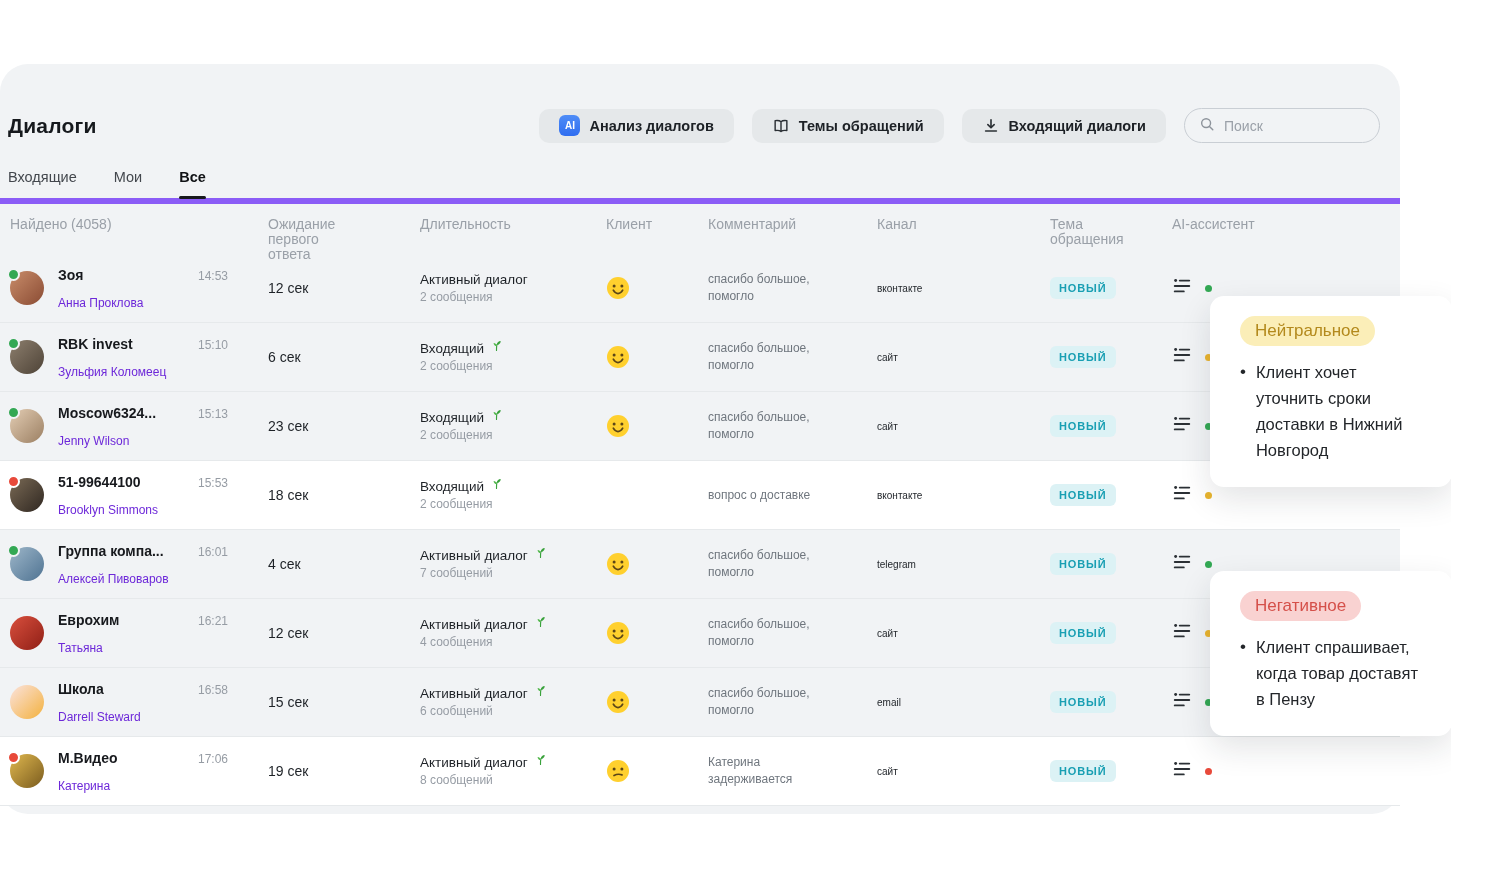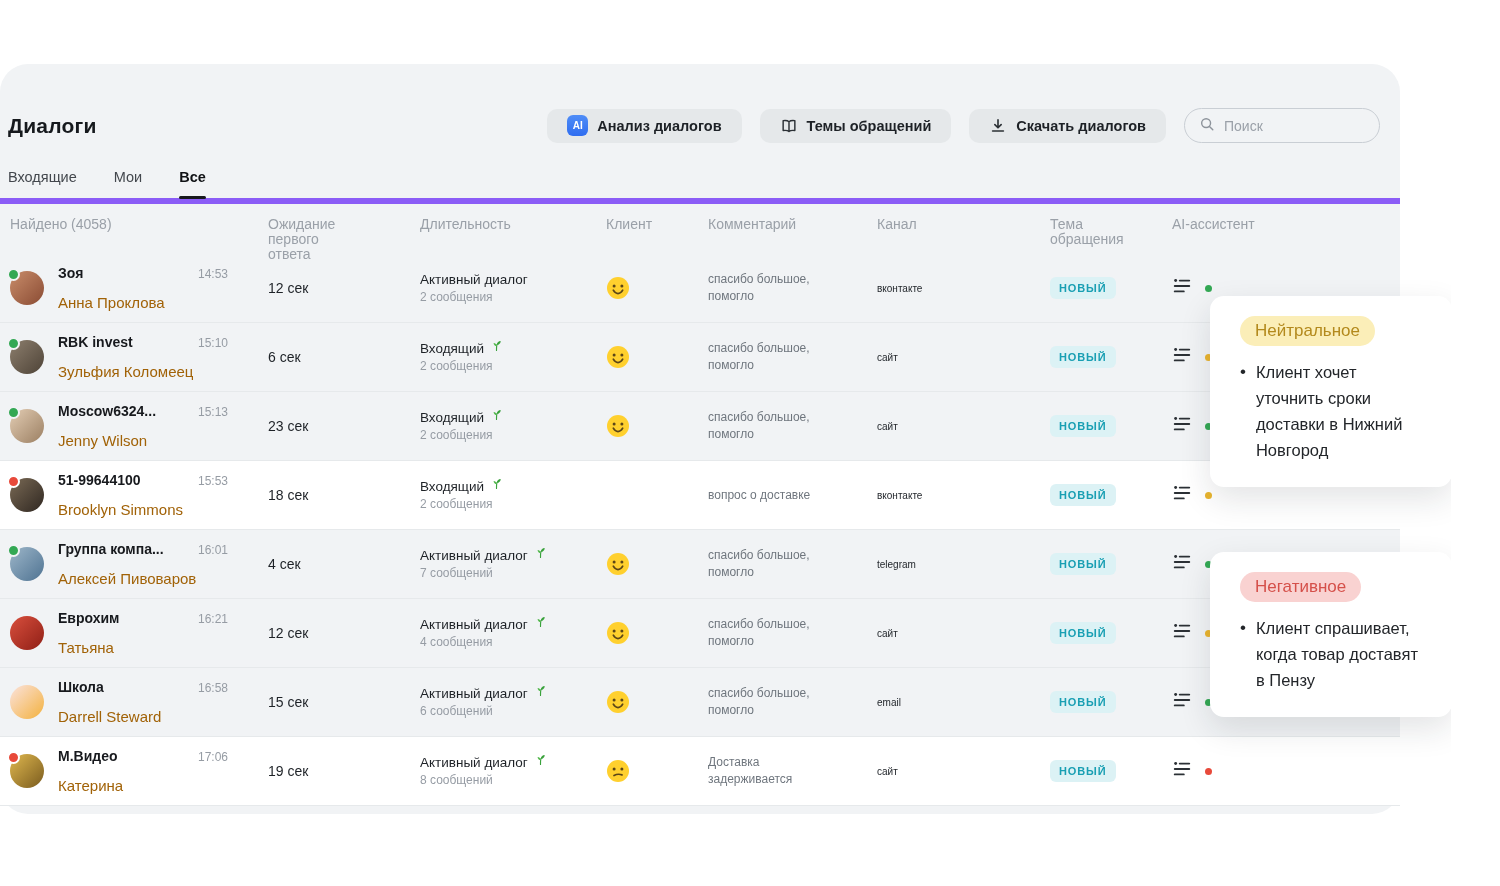--- a/index.html
+++ b/index.html
@@ -55,21 +55,21 @@
   .avatar-wrap { position:relative; width:34px; height:34px; flex:none; }
   .avatar { width:34px; height:34px; border-radius:50%; }
   .avatar-badge { position:absolute; left:-3px; top:-3px; width:13px; height:13px;
                   border-radius:50%; border:2px solid #f1f3f5; }
   .row-white .avatar-badge { border-color:#ffffff; }
   .name-col { flex:1; min-width:0; }
   .name-row { display:flex; justify-content:space-between; align-items:baseline; }
   .name { font-size:14px; font-weight:700; color:#17191d; white-space:nowrap;
           overflow:hidden; text-overflow:ellipsis; }
   .time { font-size:12px; color:#969ca4; margin-left:8px; flex:none; }
-  .subname { display:block; font-size:15px; color:#a16207; margin-top:13px; white-space:nowrap; }
+  .subname { display:block; font-size:12px; color:#6d28d9; margin-top:13px; white-space:nowrap; }
 
   .wait-cell { font-size:14px; color:#1e2227; }
 
   .duration-title-row { display:flex; align-items:center; gap:6px; }
   .duration-title { font-size:13.5px; color:#1e2227; }
   .sprout { flex:none; margin-top:-4px; }
   .duration-sub { display:block; font-size:12px; color:#969ca4; margin-top:3px; }
 
   .emoji { display:block; }
   .emoji .mouth-skeptical { display:none; }
@@ -120,21 +120,21 @@
           </span>
           <span>Темы обращений</span>
         </button>
         <button class="tb-btn">
           <span>
             <svg viewBox="0 0 20 20" width="18" height="18">
                 <path d="M10 3v8M6.5 8.5L10 12l3.5-3.5" stroke="#2b3035" stroke-width="1.8" fill="none" stroke-linecap="round" stroke-linejoin="round"></path>
                 <path d="M4 15.5h12" stroke="#2b3035" stroke-width="1.8" stroke-linecap="round"></path>
               </svg>
           </span>
-          <span>Скачать диалогов</span>
+          <span>Входящий диалоги</span>
         </button>
         <div class="search">
           <span>
             <svg viewBox="0 0 18 18" width="16" height="16">
                 <circle cx="8" cy="8" r="5" stroke="#8d939b" stroke-width="1.6" fill="none"></circle>
                 <line x1="11.8" y1="11.8" x2="15.5" y2="15.5" stroke="#8d939b" stroke-width="1.6" stroke-linecap="round"></line>
               </svg>
           </span>
           <input placeholder="Поиск" style="">
         </div>
@@ -561,21 +561,21 @@
     </div>
     <div class="cell rating-cell">
       <svg class="emoji skeptical" viewBox="0 0 24 24" width="24" height="24">
         <circle cx="12" cy="12" r="11" fill="#FFD02E"></circle>
         <circle cx="8.1" cy="10" r="1.5" fill="#5C4617"></circle>
         <circle cx="15.9" cy="10" r="1.5" fill="#5C4617"></circle>
         <path class="mouth-happy" d="M7.3 14.2c1.3 2.3 3 3.4 4.7 3.4s3.4-1.1 4.7-3.4" fill="none" stroke="#5C4617" stroke-width="1.7" stroke-linecap="round"></path>
         <path class="mouth-skeptical" d="M8 16.6c2.6-1.5 5.4-1.7 8-.7" fill="none" stroke="#5C4617" stroke-width="1.7" stroke-linecap="round"></path>
       </svg>
     </div>
-    <div class="cell comment-cell">Доставка задерживается</div>
+    <div class="cell comment-cell">Катерина задерживается</div>
     <div class="cell channel-cell">сайт</div>
     <div class="cell topic-cell">
       <span class="topic-badge">НОВЫЙ</span>
     </div>
     <div class="cell ai-cell">
       <span>
         <svg viewBox="0 0 22 22" width="20" height="20">
                 <circle cx="4" cy="5" r="1.6" fill="#2b3035"></circle>
                 <line x1="8.5" y1="5" x2="19" y2="5" stroke="#2b3035" stroke-width="2" stroke-linecap="round"></line>
                 <line x1="3" y1="11" x2="19" y2="11" stroke="#2b3035" stroke-width="2" stroke-linecap="round"></line>
@@ -588,19 +588,19 @@
       </div>
   </div>
 
   <aside class="popover" style="top:296px">
     <span class="pop-badge neutral">Нейтральное</span>
     <div class="pop-item">
       <span class="pop-text">Клиент хочет уточнить сроки доставки в Нижний Новгород</span>
     </div>
   </aside>
 
-  <aside class="popover" style="top:552px">
+  <aside class="popover" style="top:571px">
     <span class="pop-badge negative">Негативное</span>
     <div class="pop-item">
       <span class="pop-text">Клиент спрашивает, когда товар доставят в Пензу</span>
     </div>
   </aside>
 </div>
 
 </body></html>

